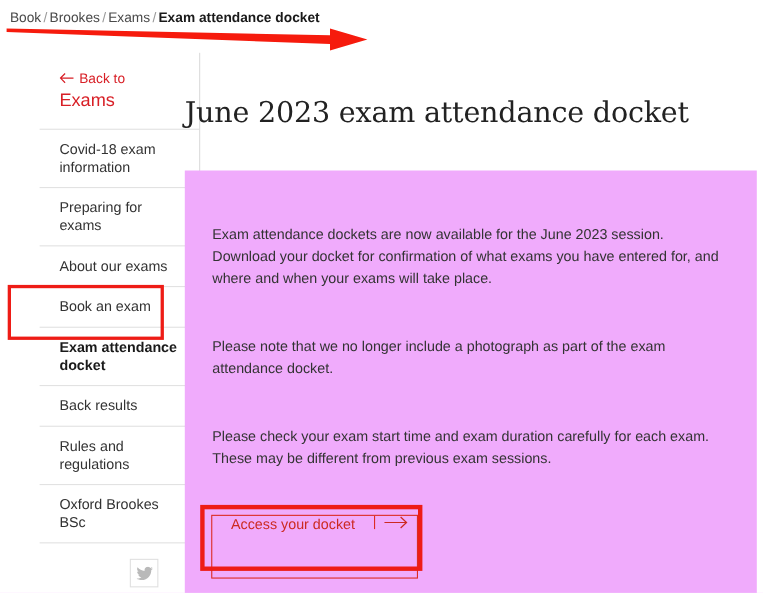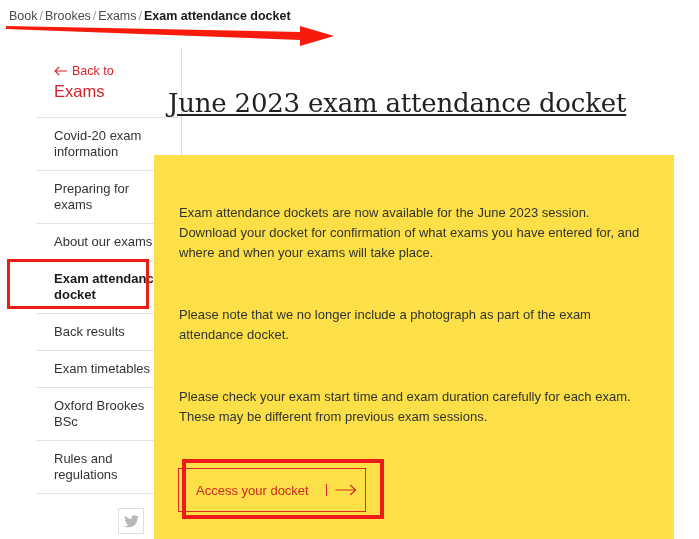--- a/index.html
+++ b/index.html
@@ -127,30 +127,29 @@
     position: absolute;
     left: 168px;
     top: 86px;
     font-family: "DejaVu Serif", "Liberation Serif", serif;
     font-size: 26px;
     line-height: 34px;
     color: #222222;
     font-weight: normal;
     margin: 0;
     letter-spacing: -0.2px;
-    text-decoration: underline;
   }
 
   .content-panel {
     position: absolute;
-    left: 154px;
+    left: 168px;
     top: 155px;
     width: 520px;
     height: 384px;
-    background: #fde047;
+    background: #f0abfc;
     box-sizing: border-box;
   }
   .panel-inner {
     padding: 48px 28px 0 25px;
   }
   .para {
     font-size: 13px;
     line-height: 20px;
     color: #333333;
     margin: 0 0 42px 0;
@@ -158,24 +157,24 @@
   .para:last-of-type {
     margin-bottom: 0;
   }
 
   
   .docket-btn {
     position: absolute;
     left: 24px;
     top: 313px;
     display: flex;
-    align-items: center;
+    align-items: flex-start;
     border: 1px solid #dd2b22;
     background: transparent;
-    height: 44px;
+    height: 58px;
     box-sizing: border-box;
     cursor: pointer;
   }
   .docket-btn-label {
     display: flex;
     align-items: center;
     padding: 0 17px;
     font-size: 13px;
     color: #cc2a22;
     white-space: nowrap;
@@ -217,28 +216,28 @@
     <div class="back-top">
       <span class="back-arrow-ic">
         <svg width="13" height="10" viewBox="0 0 13 10">
           <path d="M5.2 0.8 L1 5 L5.2 9.2 M1 5 L13 5" stroke="#d81f26" stroke-width="1.1" fill="none"></path>
         </svg>
       </span><span>Back to</span>
     </div>
     <div class="back-bottom">Exams</div>
   </div>
 
-  <div class="nav-item">Covid-20 exam information</div>
+  <div class="nav-item">Covid-18 exam information</div>
   <div class="nav-item">Preparing for exams</div>
   <div class="nav-item">About our exams</div>
+  <div class="nav-item">Book an exam</div>
   <div class="nav-item active">Exam attendance docket</div>
   <div class="nav-item">Back results</div>
-  <div class="nav-item">Exam timetables</div>
+  <div class="nav-item">Rules and regulations</div>
   <div class="nav-item">Oxford Brookes BSc</div>
-  <div class="nav-item">Rules and regulations</div>
 </div>
 
 <div class="annot-box-nav"></div>
 
 <div class="social">
   <svg width="15" height="13" viewBox="0 0 24 20">
     <path fill="#b9b9b9" d="M24 2.4c-0.9 0.4-1.8 0.65-2.8 0.77 1-0.6 1.78-1.56 2.14-2.7-0.94 0.56-1.98 0.96-3.08 1.18C19.37 0.66 18.1 0 16.7 0c-2.7 0-4.9 2.2-4.9 4.9 0 0.38 0.05 0.76 0.13 1.12C7.86 5.82 4.2 3.84 1.74 0.82 1.32 1.54 1.08 2.38 1.08 3.27c0 1.7 0.86 3.2 2.18 4.08-0.8-0.03-1.56-0.25-2.22-0.61v0.06c0 2.38 1.7 4.36 3.94 4.81-0.4 0.1-0.84 0.17-1.29 0.17-0.32 0-0.62-0.03-0.92-0.09 0.62 1.95 2.43 3.37 4.58 3.41-1.68 1.32-3.8 2.1-6.1 2.1-0.4 0-0.79-0.02-1.17-0.07 2.18 1.4 4.76 2.21 7.54 2.21 9.05 0 14-7.5 14-14 0-0.21 0-0.43-0.015-0.64C22.6 4.22 23.36 3.37 24 2.4z"></path>
   </svg>
 </div>
 

